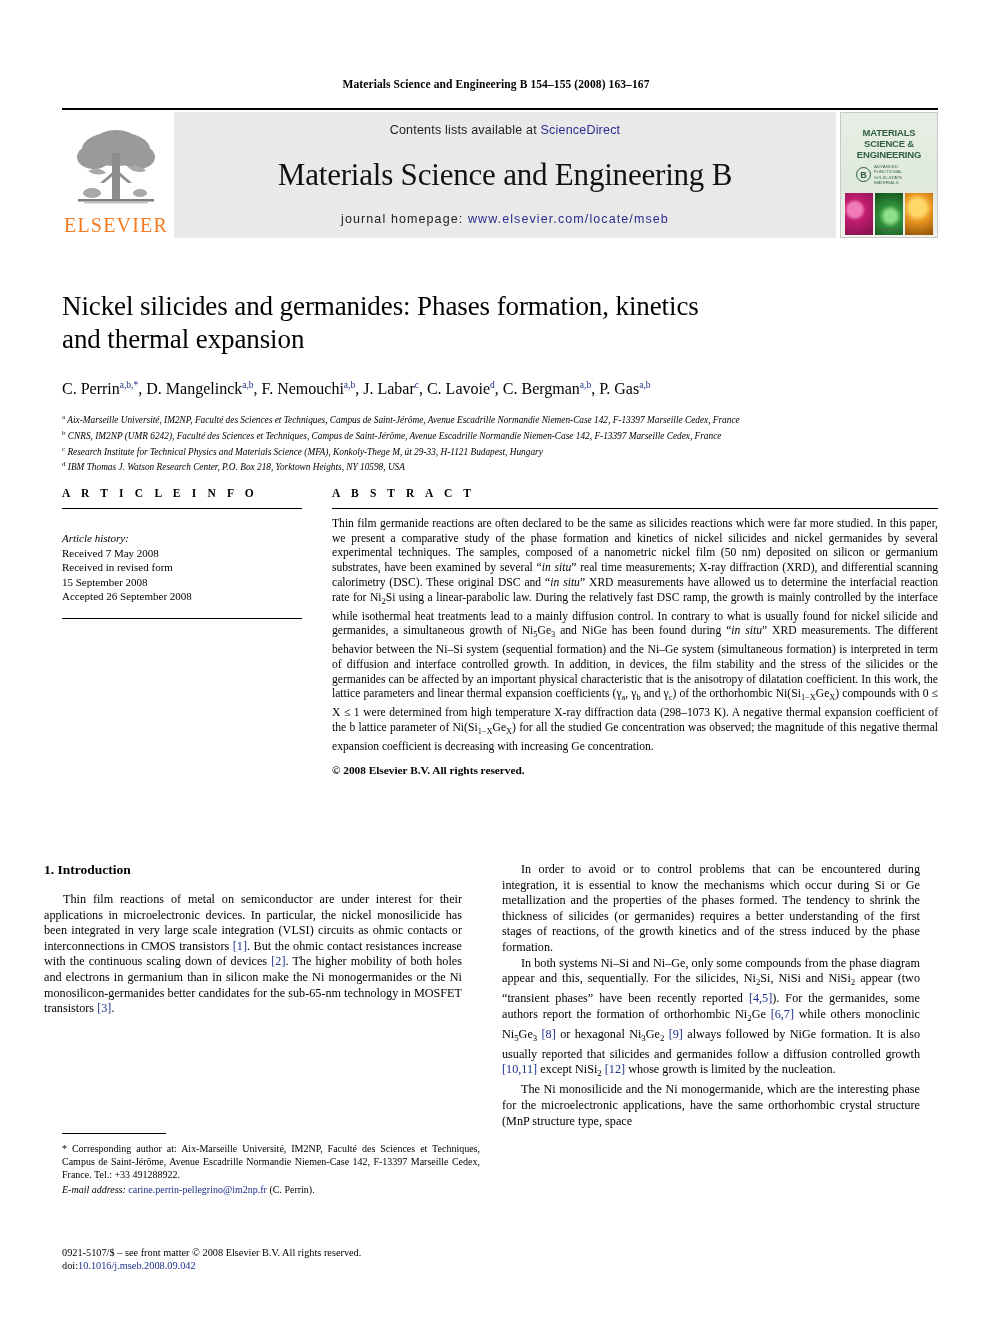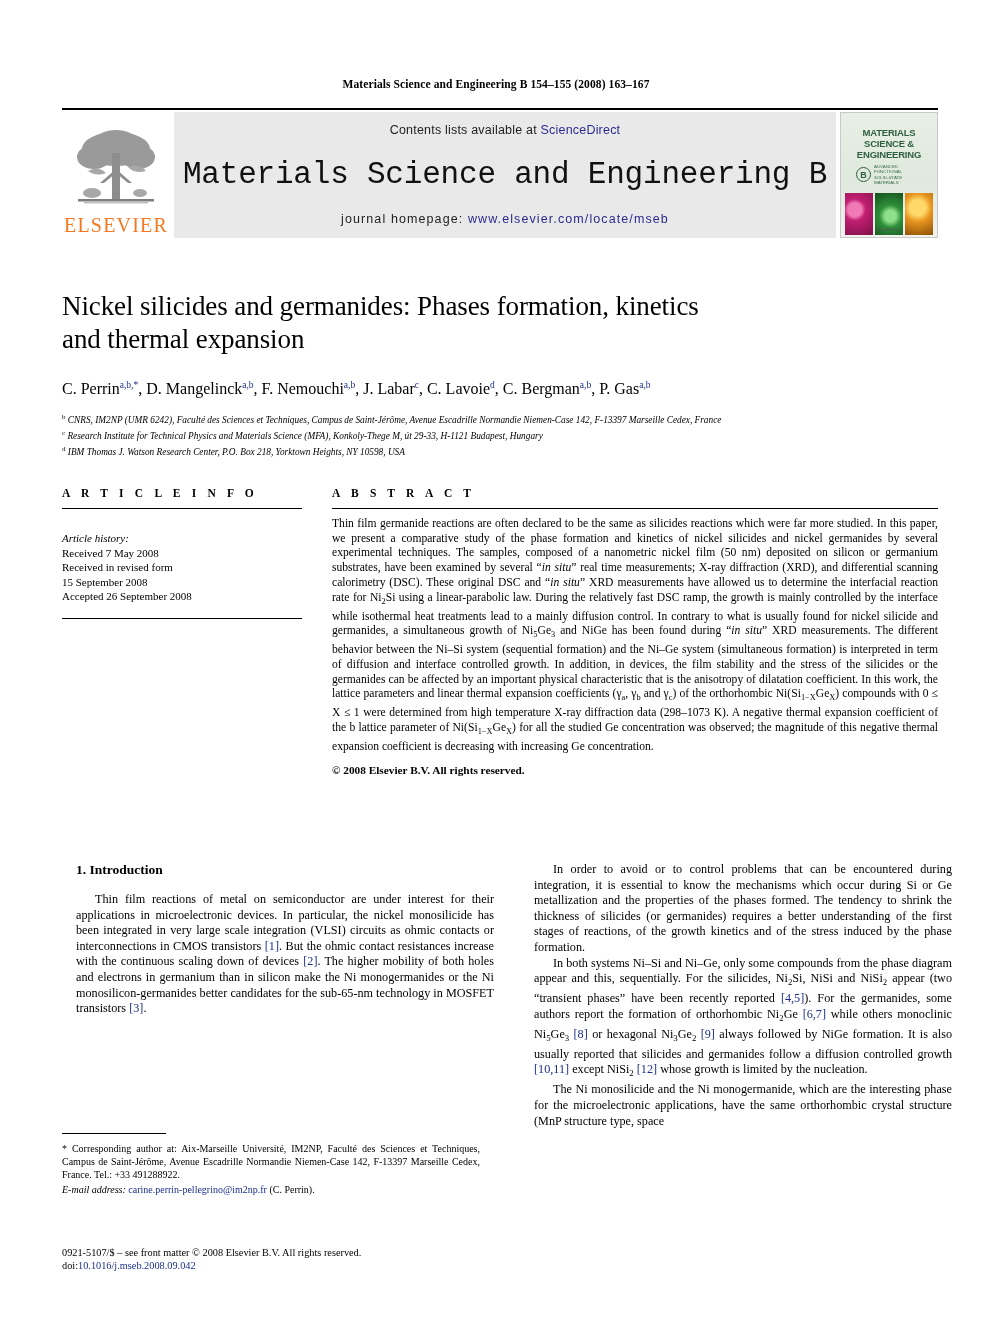--- a/index.html
+++ b/index.html
@@ -87,21 +87,21 @@
     font-family: "Liberation Sans", sans-serif;
     font-size: 12.5px;
     color: #222;
     letter-spacing: 0.2px;
   }
   .contents-line .sd {
     color: #2b2b8f;
     font-weight: normal;
   }
   .journal-title {
-    font-family: Liberation Mono, monospace;
+    font-family: Liberation Serif, serif;
     font-size: 31px;
     color: #111;
     letter-spacing: -0.2px;
     line-height: 34px;
   }
   .homepage-line {
     font-family: "Liberation Sans", sans-serif;
     font-size: 12.5px;
     color: #222;
     letter-spacing: 1.1px;
@@ -224,21 +224,21 @@
     text-align: left;
     font-weight: bold;
   }
   .abs-body i { font-style: italic; }
   sub { font-size: 0.72em; }
 
   
   .body-cols {
     position: absolute;
     top: 862px;
-    left: 76px;
+    left: 44px;
     width: 876px;
     display: flex;
   }
   .bcol { width: 418px; flex: 0 0 418px; }
   .bcol.right { margin-left: 40px; }
   .sec-title {
     font-size: 13.5px;
     font-weight: bold;
     margin: 0 0 14px 0;
   }
@@ -363,20 +363,21 @@
       <span><span>C. Perrin</span><sup>a,b,*</sup></span>,
       <span><span>D. Mangelinck</span><sup>a,b</sup></span>,
       <span><span>F. Nemouchi</span><sup>a,b</sup></span>,
       <span><span>J. Labar</span><sup>c</sup></span>,
       <span><span>C. Lavoie</span><sup>d</sup></span>,
       <span><span>C. Bergman</span><sup>a,b</sup></span>,
       <span><span>P. Gas</span><sup>a,b</sup></span>
     </div>
 
     <div class="affils">
+      <div class="affil"><sup>a</sup> <span>Aix-Marseille Université, IM2NP, Faculté des Sciences et Techniques, Campus de Saint-Jérôme, Avenue Escadrille Normandie Niemen-Case 142, F-13397 Marseille Cedex, France</span></div>
       <div class="affil"><sup>b</sup> <span>CNRS, IM2NP (UMR 6242), Faculté des Sciences et Techniques, Campus de Saint-Jérôme, Avenue Escadrille Normandie Niemen-Case 142, F-13397 Marseille Cedex, France</span></div>
       <div class="affil"><sup>c</sup> <span>Research Institute for Technical Physics and Materials Science (MFA), Konkoly-Thege M, út 29-33, H-1121 Budapest, Hungary</span></div>
       <div class="affil"><sup>d</sup> <span>IBM Thomas J. Watson Research Center, P.O. Box 218, Yorktown Heights, NY 10598, USA</span></div>
     </div>
   </div>
 
   <div class="info-abs">
 
     <div class="col-info">
       <div class="sec-head">A R T I C L E   I N F O</div>

